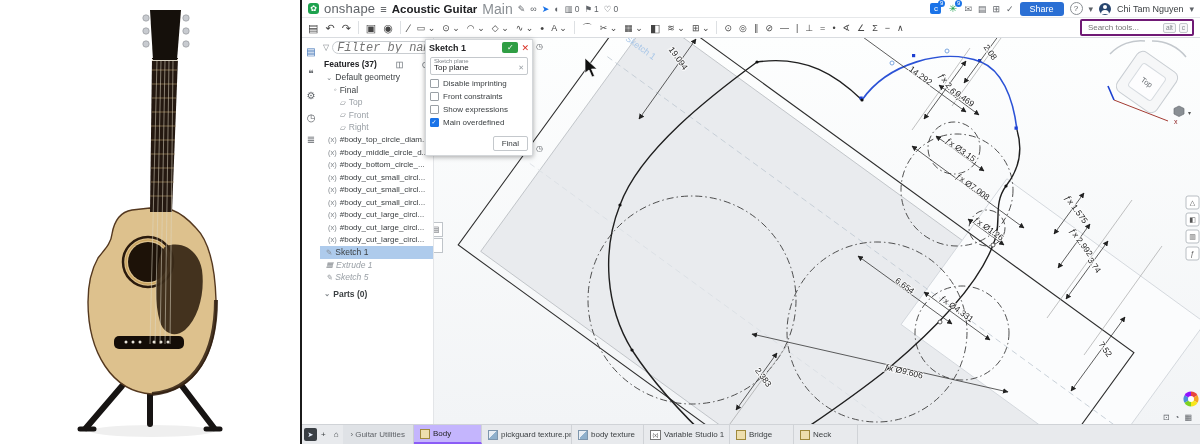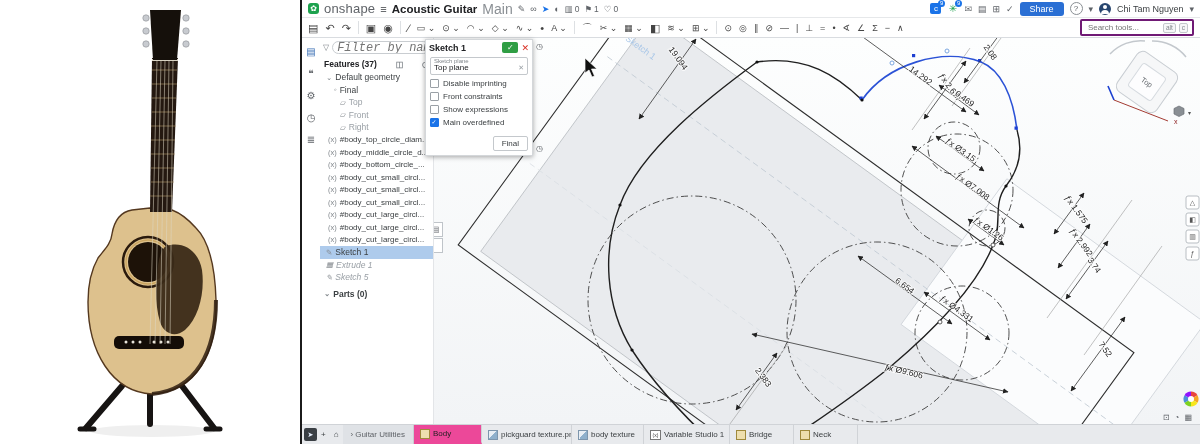--- a/index.html
+++ b/index.html
@@ -113,21 +113,21 @@
   
   .tabbar{position:absolute;left:0;bottom:0;width:100%;height:19px;background:#e8eaed;z-index:8;
           border-top:1px solid #d0d3d7;display:flex;align-items:stretch;font-size:8px;color:#3c4043;}
   .tbtn{display:flex;align-items:center;justify-content:center;padding:0 4px;}
   .menu-sq{width:13px;height:13px;background:#3a3f44;border-radius:2px;color:#e8f0fe;
            font-size:7px;line-height:13px;text-align:center;align-self:center;margin-left:2px;}
   .crumb{display:flex;align-items:center;gap:2px;background:#dfe2e6;border-right:1px solid #c9cdd1;
          padding:0 8px;color:#5f6368;}
   .tab{display:flex;align-items:center;gap:3px;padding:0 6px;border-right:1px solid #d0d3d7;
        white-space:nowrap;overflow:hidden;box-sizing:border-box;}
-  .tab.active{background:#ec4899;border-bottom:2px solid #ec4899;color:#1f1f1f;text-align:center;}
+  .tab.active{background:#c4b5fd;border-bottom:2px solid #8b5cf6;color:#1f1f1f;text-align:center;}
   .tico-part{width:8px;height:8px;background:#eedfae;border:1px solid #a08a3c;flex:none;}
   .tico-img{width:8px;height:8px;border:1px solid #7d96ad;flex:none;
             background:linear-gradient(135deg,#e8eef4 50%,#8fb0cc 50%);}
   .tico-var{width:9px;height:8px;border:1px solid #777;font-size:5px;line-height:8px;
             text-align:center;color:#444;flex:none;background:#fff;}
 </style>
 </head>
 <body>
 
 <div class="stage">

